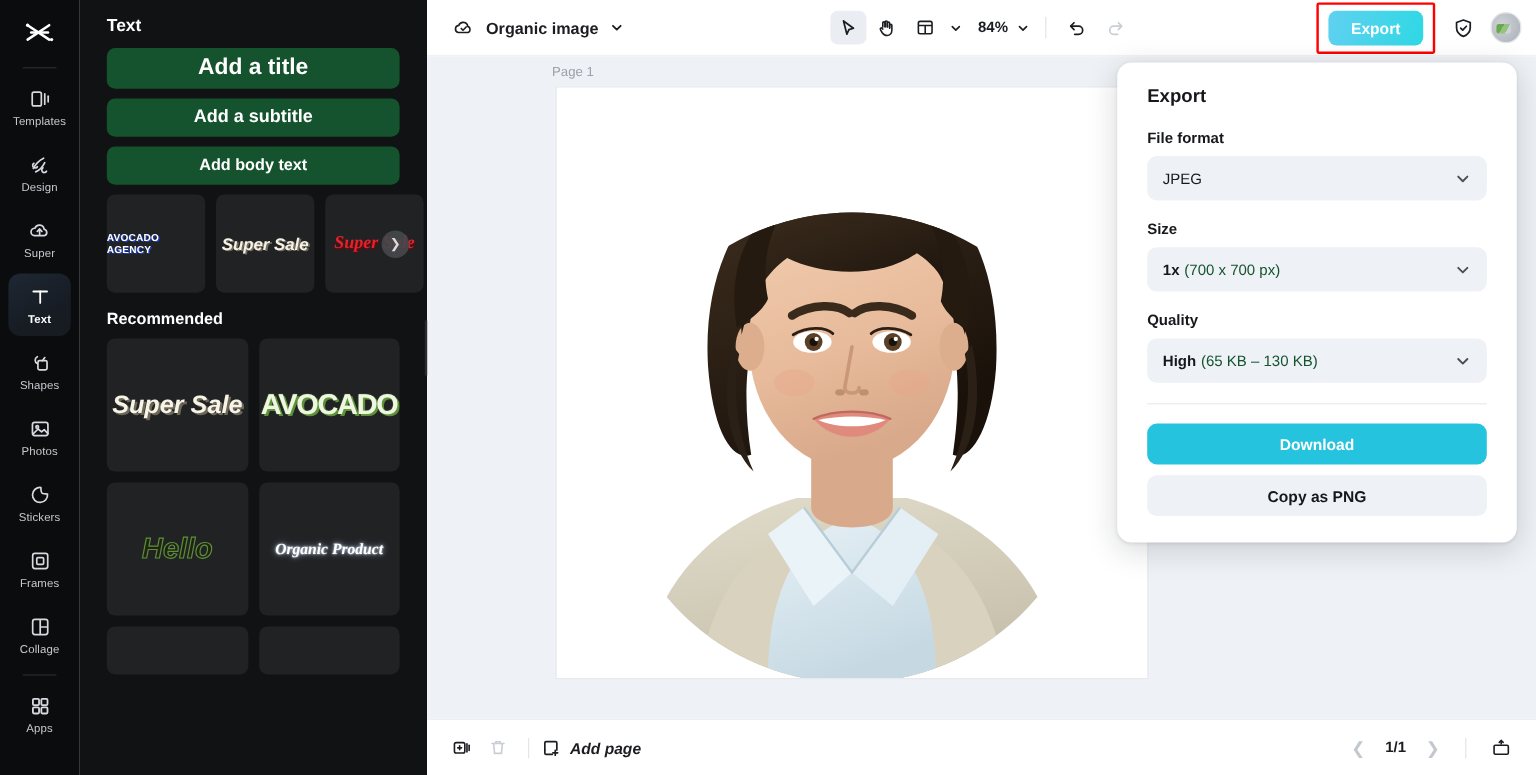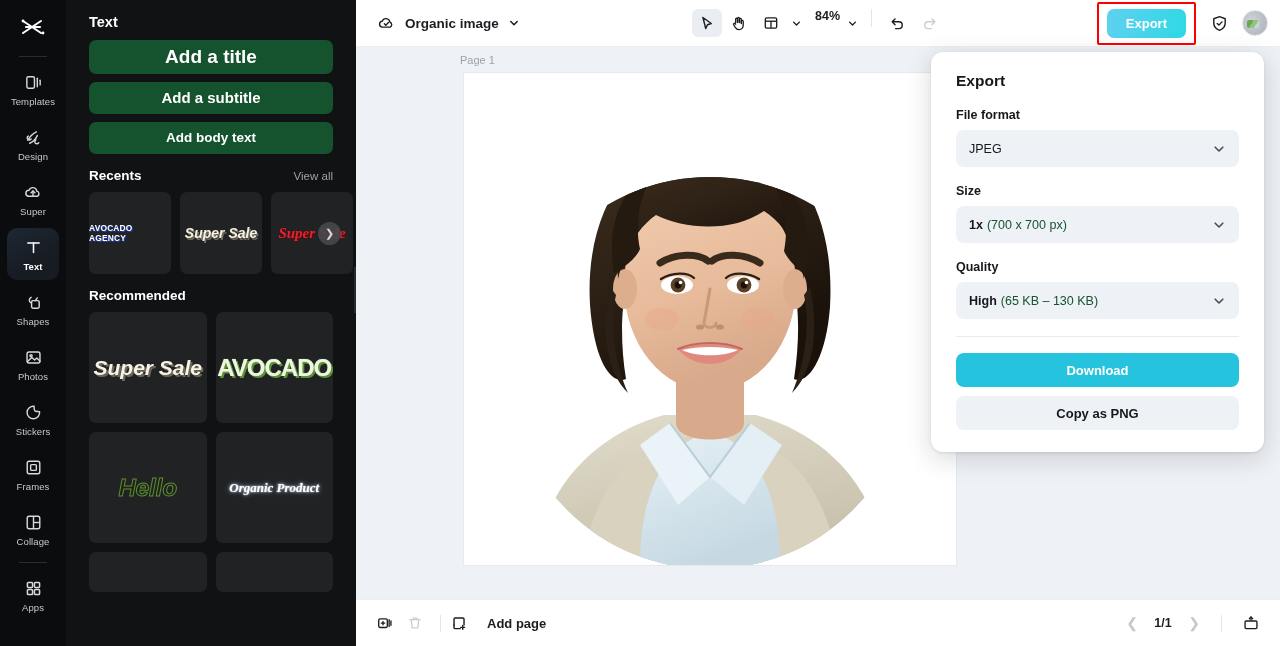--- a/index.html
+++ b/index.html
@@ -96,21 +96,21 @@
 
   
   .topbar {
     height: 47px; flex: 0 0 47px; background:#fff;
     display:flex; align-items:center; padding: 0 12px 0 20px;
     border-bottom: 1px solid #eceef1;
     position: relative; z-index: 3;
   }
   .doc-name { display:flex; align-items:center; gap: 9px; }
   .doc-name .dn-t { font-size: 13.5px; color:#1b1d21; font-weight: bold; }
-  .tb-center { position:absolute; left: 0; right: 0; display:flex; align-items:flex-start; justify-content:center; gap: 2px; pointer-events:none; }
+  .tb-center { position:absolute; left: 0; right: 0; display:flex; align-items:center; justify-content:center; gap: 2px; pointer-events:none; }
   .tb-center > * { pointer-events: auto; }
   .tool-btn { width: 30px; height: 28px; border-radius: 6px; display:flex; align-items:center; justify-content:center; cursor:pointer; }
   .tool-btn.sel { background:#eaeef3; }
   .caret-btn { width: 17px; height: 28px; display:flex; align-items:center; justify-content:center; cursor:pointer; }
   .zoom-val { font-size: 12.5px; color:#1b1d21; font-weight: bold; padding: 0 2px 0 8px; }
   .tb-sep { width:1px; height: 18px; background:#e2e5e9; margin: 0 8px; }
   .tb-right { margin-left: auto; display:flex; align-items:center; gap: 2px; }
   .export-wrap { position: relative; padding: 5px 8px; border: 2px solid #ff0000; border-radius: 2px; margin-right: 2px; }
   .export-btn {
     background: linear-gradient(100deg,#5fd1f0 0%, #2fd8e4 100%);
@@ -138,21 +138,21 @@
   }
   .portrait { position:absolute; left:0; top:0; width:100%; height:100%; }
 
   
   .bottombar {
     height: 47px; flex: 0 0 47px; background:#fff; border-top: 1px solid #eceef1;
     display:flex; align-items:center; padding: 0 14px 0 14px;
   }
   .bb-icon { width: 30px; height: 30px; display:flex; align-items:center; justify-content:center; cursor:pointer; }
   .bb-sep { width:1px; height: 17px; background:#e2e5e9; margin: 0 10px; }
-  .addpage { display:flex; align-items:center; gap: 19px; cursor:pointer; }
+  .addpage { display:flex; align-items:center; gap: 7px; cursor:pointer;font-style:italic; }
   .addpage .ap-t { font-size: 13px; color:#1b1d21; font-weight: bold; }
   .bb-right { margin-left:auto; display:flex; align-items:center; gap: 4px; }
   .pg-nav { width: 26px; height: 26px; display:flex; align-items:center; justify-content:center; color:#c3c8ce; font-size:14px; cursor:pointer; }
   .pg-count { font-size: 12.5px; color:#1b1d21; font-weight:bold; min-width: 28px; text-align:center; }
 
   
   .export-panel {
     position:absolute; right: 16px; top: 52px; width: 333px;
     background:#fff; border-radius: 12px;
     box-shadow: 0 6px 26px rgba(20,25,35,.17), 0 1px 3px rgba(20,25,35,.10);
@@ -309,24 +309,20 @@
     </div>
   </div>
 
   <div class="panel">
     <div class="panel-title">Text</div>
 
     <div class="big-btn t1">Add a title</div>
     <div class="big-btn t2">Add a subtitle</div>
     <div class="big-btn t3">Add body text</div>
 
-    <div class="sec-head">
-      <span class="sh-t">Recents</span>
-      <span class="sh-a">View all</span>
-    </div>
 
     <div class="recents">
       <div class="rec-card">
         <span class="rec-1">AVOCADO AGENCY</span>
       </div>
       <div class="rec-card">
         <span class="rec-2">Super Sale</span>
       </div>
       <div class="rec-card">
         <span class="rec-3">Super Sale</span>

